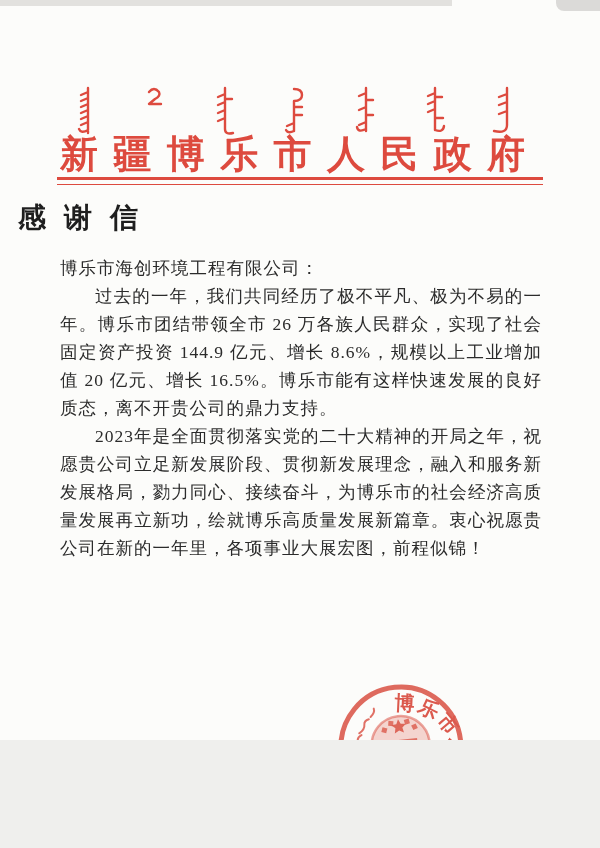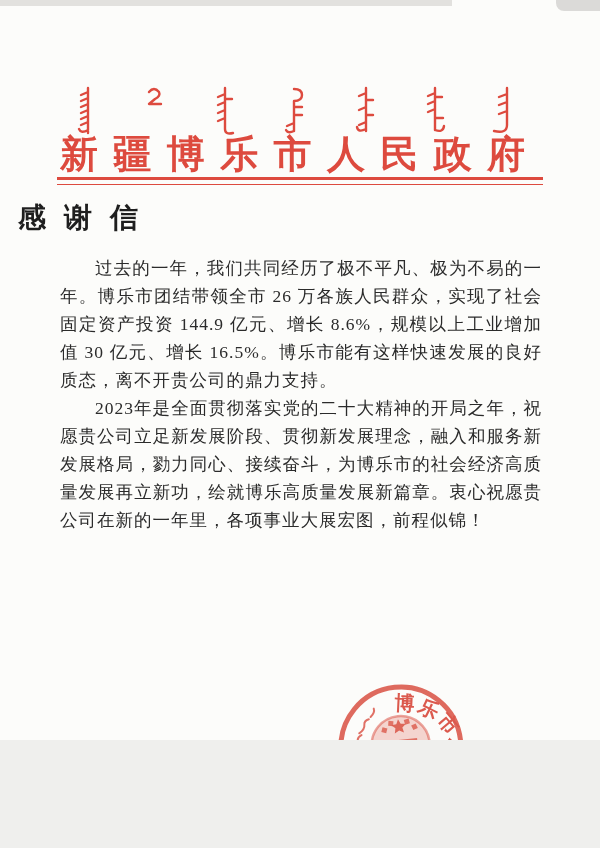--- a/index.html
+++ b/index.html
@@ -111,21 +111,22 @@
       <path class="mg" d="M17 3 V40 M17 9 l-8 3 M17 17 l-8 3 M17 26 l-8 3 M17 40 q0 9 -13 6"></path>
     </svg>
   </div>
 
   <div class="gov-name">新疆博乐市人民政府</div>
   <div class="header-rule"></div>
 
   <div class="letter-title">感谢信</div>
 
   <div class="letter-body">
-    <p>过去的一年，我们共同经历了极不平凡、极为不易的一年。博乐市团结带领全市 26 万各族人民群众，实现了社会固定资产投资 144.9 亿元、增长 8.6%，规模以上工业增加值 30 亿元、增长 16.5%。博乐市能有这样快速发展的良好质态，离不开贵公司的鼎力支持。</p>
+    <p class="salutation">博乐市海创环境工程有限公司：</p>
+    <p>过去的一年，我们共同经历了极不平凡、极为不易的一年。博乐市团结带领全市 26 万各族人民群众，实现了社会固定资产投资 144.9 亿元、增长 8.6%，规模以上工业增加值 20 亿元、增长 16.5%。博乐市能有这样快速发展的良好质态，离不开贵公司的鼎力支持。</p>
     <p>2023年是全面贯彻落实党的二十大精神的开局之年，祝愿贵公司立足新发展阶段、贯彻新发展理念，融入和服务新发展格局，勠力同心、接续奋斗，为博乐市的社会经济高质量发展再立新功，绘就博乐高质量发展新篇章。衷心祝愿贵公司在新的一年里，各项事业大展宏图，前程似锦！</p>
   </div>
 
   <div class="letter-date">2023 年 3 月 24 日</div>
 
   <svg class="seal" viewBox="0 0 134 134">
     <defs>
       <path id="arcTop" d="M 13 83 A 54 54 0 1 1 121 83" fill="none"></path>
       <path id="arcBottom" d="M 28 99 A 46 46 0 0 0 106 99" fill="none"></path>
     </defs>

